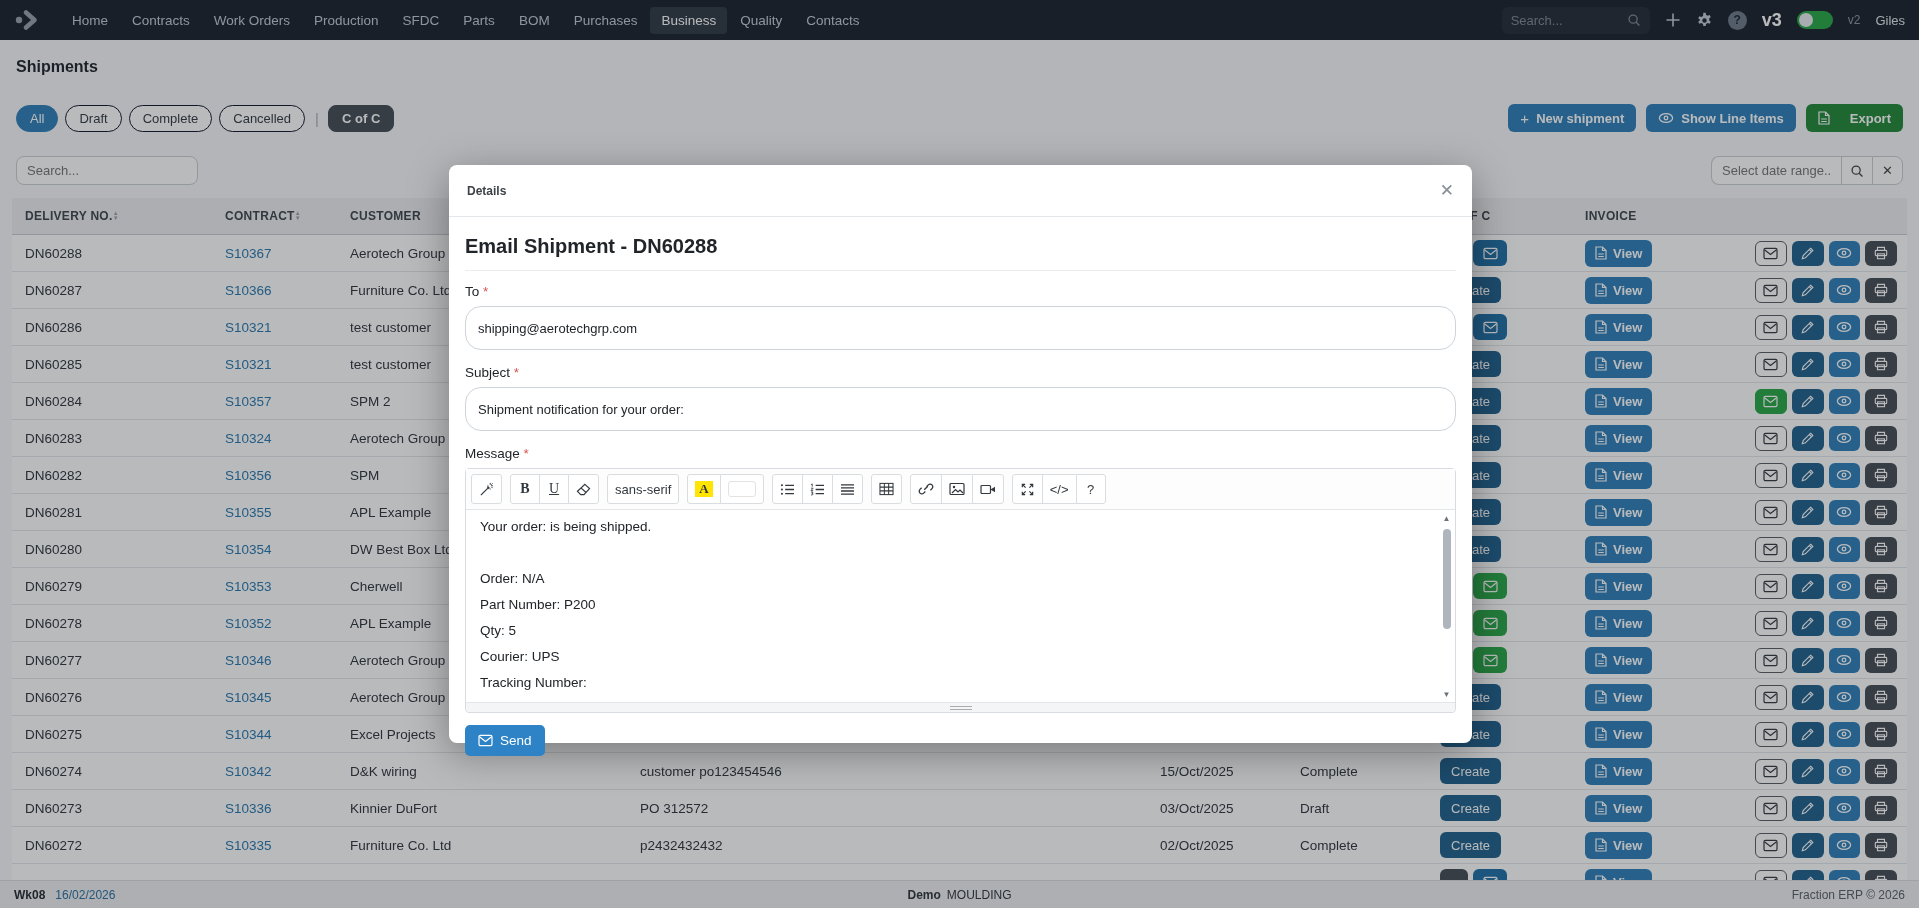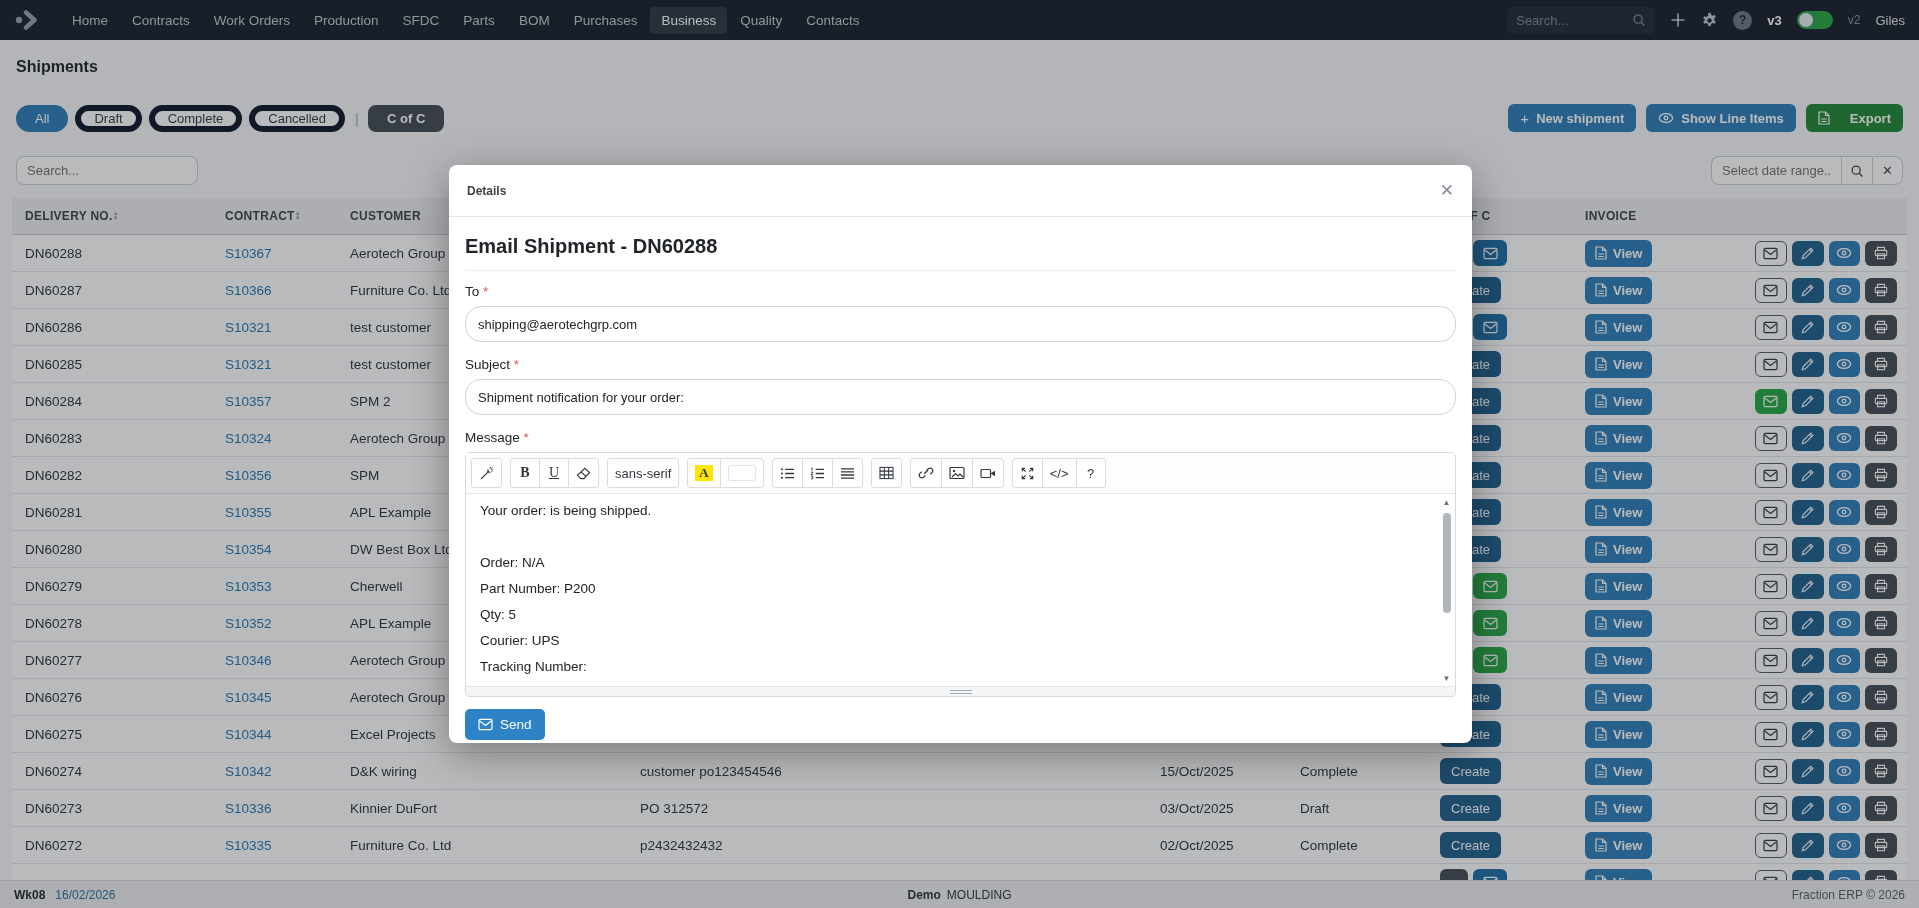--- a/index.html
+++ b/index.html
@@ -18,31 +18,31 @@
   .nav-item { color:#c3cad3; font-size:13.5px; padding:6px 11px; border-radius:4px; cursor:pointer; white-space:nowrap; }
   .nav-item.active { background:#2f3944; color:#fff; }
   .nav-right { margin-left:auto; display:flex; align-items:center; gap:15px; }
   .nav-search { display:flex; align-items:center; justify-content:space-between; background:#232c37;
     border-radius:6px; height:27px; width:148px; padding:0 9px; color:#7e8896; }
   .nav-search input { background:transparent; border:none; outline:none; color:#aeb6c0; font-size:13px; width:108px; }
   .nav-search input::placeholder { color:#7e8896; }
   .nav-icon { color:#c3cad5; cursor:pointer; display:flex; align-items:center; }
   .help-badge { width:19px; height:19px; border-radius:50%; background:#6e7988; color:#1b222c;
     font-weight:bold; font-size:12px; display:flex; align-items:center; justify-content:center; cursor:pointer; }
-  .ver-left { color:#fff; font-size:13px; font-weight:bold; }
+  .ver-left { color:#fff; font-size:18px; font-weight:bold; }
   .ver-right { color:#8b95a2; font-size:12px; }
   .toggle { width:36px; height:18px; border-radius:9px; background:#28a745; position:relative; cursor:pointer; }
   .toggle .knob { position:absolute; left:2px; top:2px; width:14px; height:14px; background:#e9ecef; border-radius:50%; }
   .user { color:#e2e7ec; font-size:13px; cursor:pointer; }
 
   
   .page-title { position:absolute; top:58px; left:16px; font-size:16px; font-weight:bold; color:#1d242c; }
   .filter-row { position:absolute; top:104px; left:16px; right:16px; display:flex; align-items:center; }
   .pill { height:27px; padding:0 13px; border-radius:14px; font-size:13px; display:flex; align-items:center;
-    background:#fff; border:6px solid #0f172a; color:#333a41; margin-right:7px; cursor:pointer;text-align:right; }
+    background:#fff; border:1px solid #0f172a; color:#333a41; margin-right:7px; cursor:pointer;text-align:right; }
   .pill.active { background:#2e80b9; border-color:#2e80b9; color:#fff; }
   .pill-divider { color:#aab1b8; margin:0 9px 0 3px; font-size:15px; }
   .pill.cofc { background:#454c55; border-color:#454c55; color:#fff; border-radius:8px; font-weight:bold; }
   .top-actions { margin-left:auto; display:flex; gap:10px; }
   .btn { border:none; cursor:pointer; font-family:inherit; }
   .btn-top { height:28px; border-radius:6px; padding:0 12px; font-size:13px; color:#fff;
     display:flex; align-items:center; gap:7px; font-weight:bold; }
   .btn-blue { background:#2e80b9; }
   .btn-green { background:#218838;gap:20px; }
   .plus-glyph { font-size:15px; font-weight:normal; }
@@ -105,21 +105,21 @@
   .modal-header { height:52px; display:flex; align-items:center; justify-content:space-between;
     padding:0 18px; border-bottom:1px solid #e4e7ea; }
   .modal-title { font-size:12px; color:#3c4248; font-weight:bold; }
   .modal-close { font-size:17px; color:#878f97; cursor:pointer; background:none; border:none; }
   .modal-body { padding:10px 16px 0; }
   .modal-heading { font-size:20px; font-weight:bold; color:#212529; margin:8px 0 12px; }
   .heading-divider { border-bottom:1px solid #ececec; margin-bottom:13px; }
   .field { margin-bottom:15px; }
   .field-label { font-size:13.5px; color:#212529; margin-bottom:7px; }
   .req { color:#d9534f; }
-  .text-input { width:100%; height:36px; border:1px solid #ced4da; border-radius:16px; padding:0 12px;
+  .text-input { width:100%; height:44px; border:1px solid #ced4da; border-radius:16px; padding:0 12px;
     font-size:13px; color:#212529; outline:none; font-family:inherit; }
 
   .editor { border:1px solid #d8dce0; border-radius:4px; margin-bottom:0; }
   .toolbar { padding:5px; display:flex; gap:8px; border-bottom:1px solid #e3e6e9; background:#fdfdfe; }
   .tb-group { display:flex; }
   .tb-btn { min-width:30px; height:30px; background:#fff; border:1px solid #dadde0; display:flex;
     align-items:center; justify-content:center; font-size:13px; color:#32383e; padding:0 7px; cursor:pointer; }
   .tb-group .tb-btn + .tb-btn { margin-left:-1px; }
   .tb-group .tb-btn:first-child { border-radius:3px 0 0 3px; }
   .tb-group .tb-btn:last-child { border-radius:0 3px 3px 0; }

